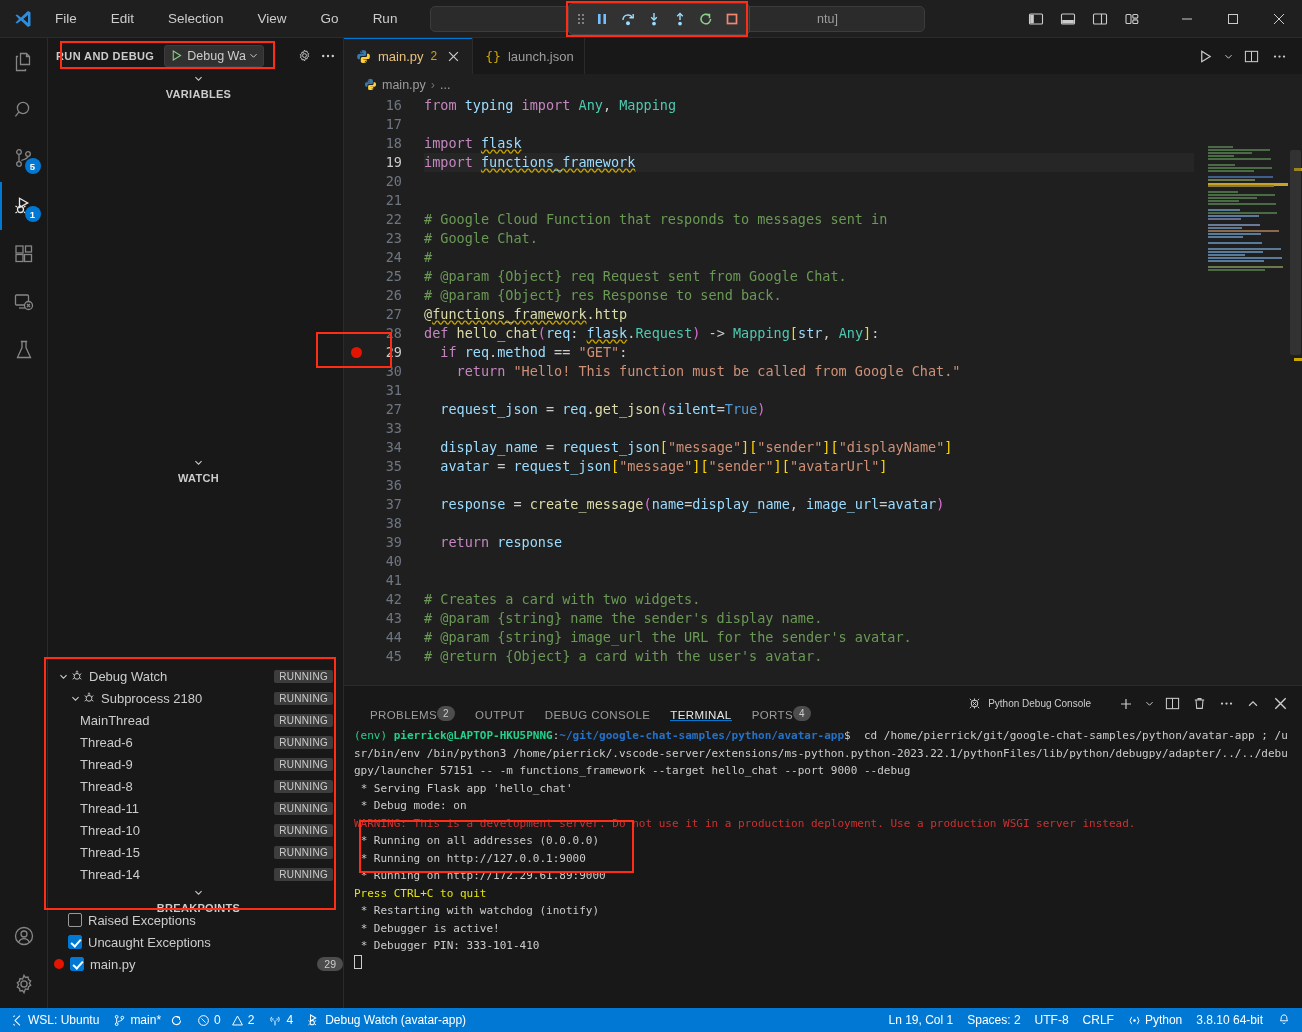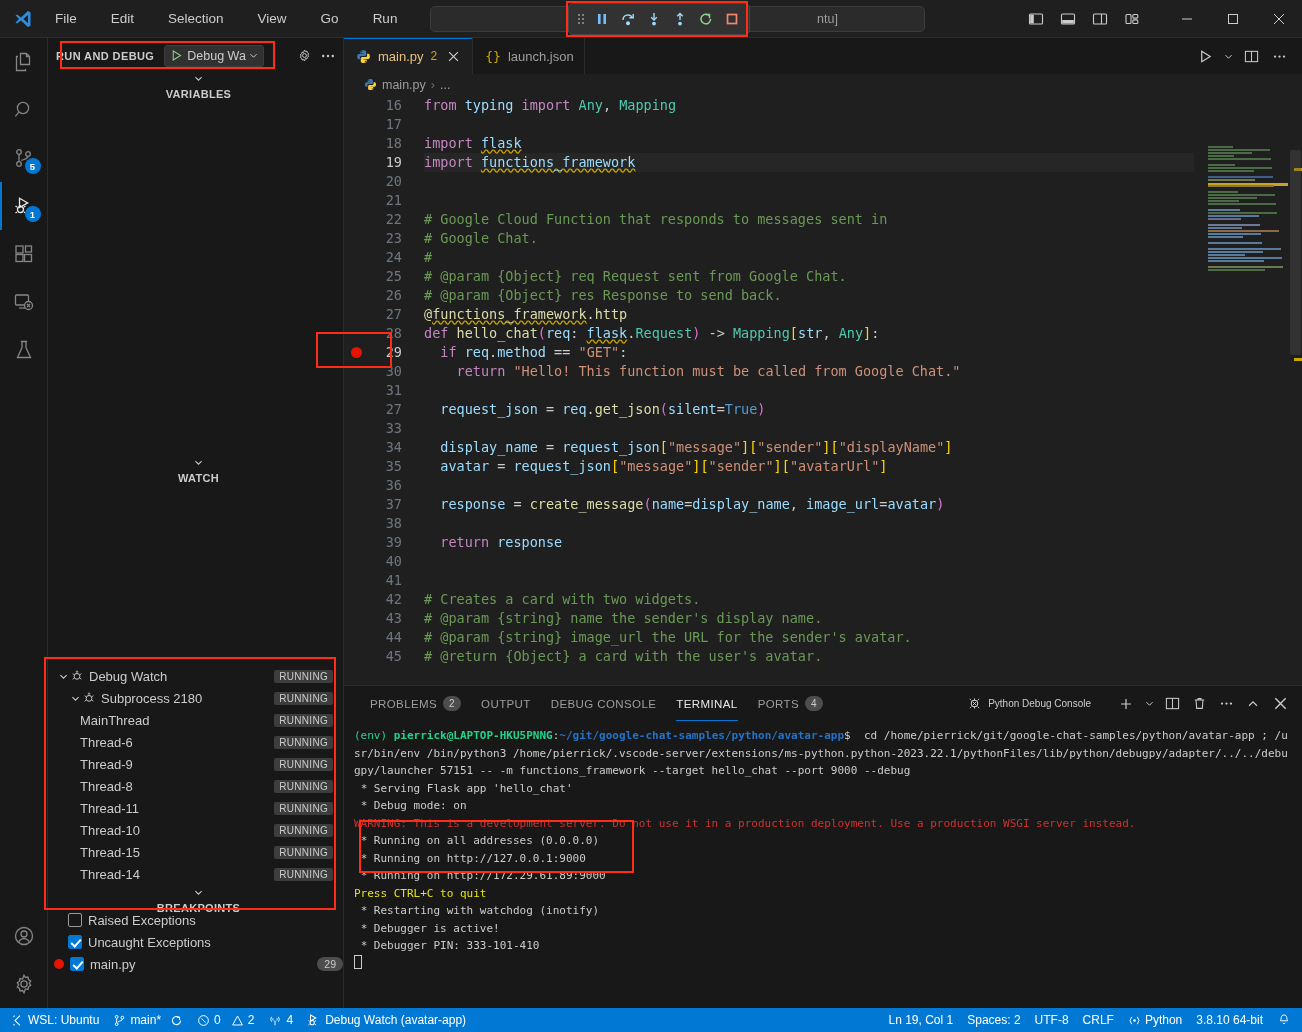--- a/index.html
+++ b/index.html
@@ -184,21 +184,21 @@
   .scrollbar-v {
     position: absolute; right: 0; top: 0; width: 14px; height: 100%; background: transparent;
   }
   .sb-thumb { position: absolute; right: 1px; width: 11px; background: #4f4f4f66; border-radius: 2px; }
   .overview-marks { position: absolute; right: 0; top: 0; width: 14px; height: 100%; }
 
   
   .panel { height: 323px; flex: 0 0 323px; background: #181818; display: flex; flex-direction: column; border-top: 1px solid #2b2b2b; }
   .panel-tabs { height: 35px; display: flex; align-items: stretch; padding-left: 16px; }
   .ptab {
-    display: flex; align-items: center; gap: 6px; padding: 0 10px; font-size: 11.5px;
+    display: flex; align-items: flex-end; gap: 0; padding: 0 10px; font-size: 11.5px;
     letter-spacing: .4px; color: #9d9d9d; position: relative; text-transform: uppercase;
   }
   .ptab.active { color: #e7e7e7; }
   .ptab.active::after {
     content: ''; position: absolute; left: 10px; right: 10px; bottom: 0; height: 1px; background: #0078d4;
   }
   .pbadge {
     background: #4d4d4d; color: #cccccc; border-radius: 9px; font-size: 10px;
     padding: 1px 6px; line-height: 13px;
   }

